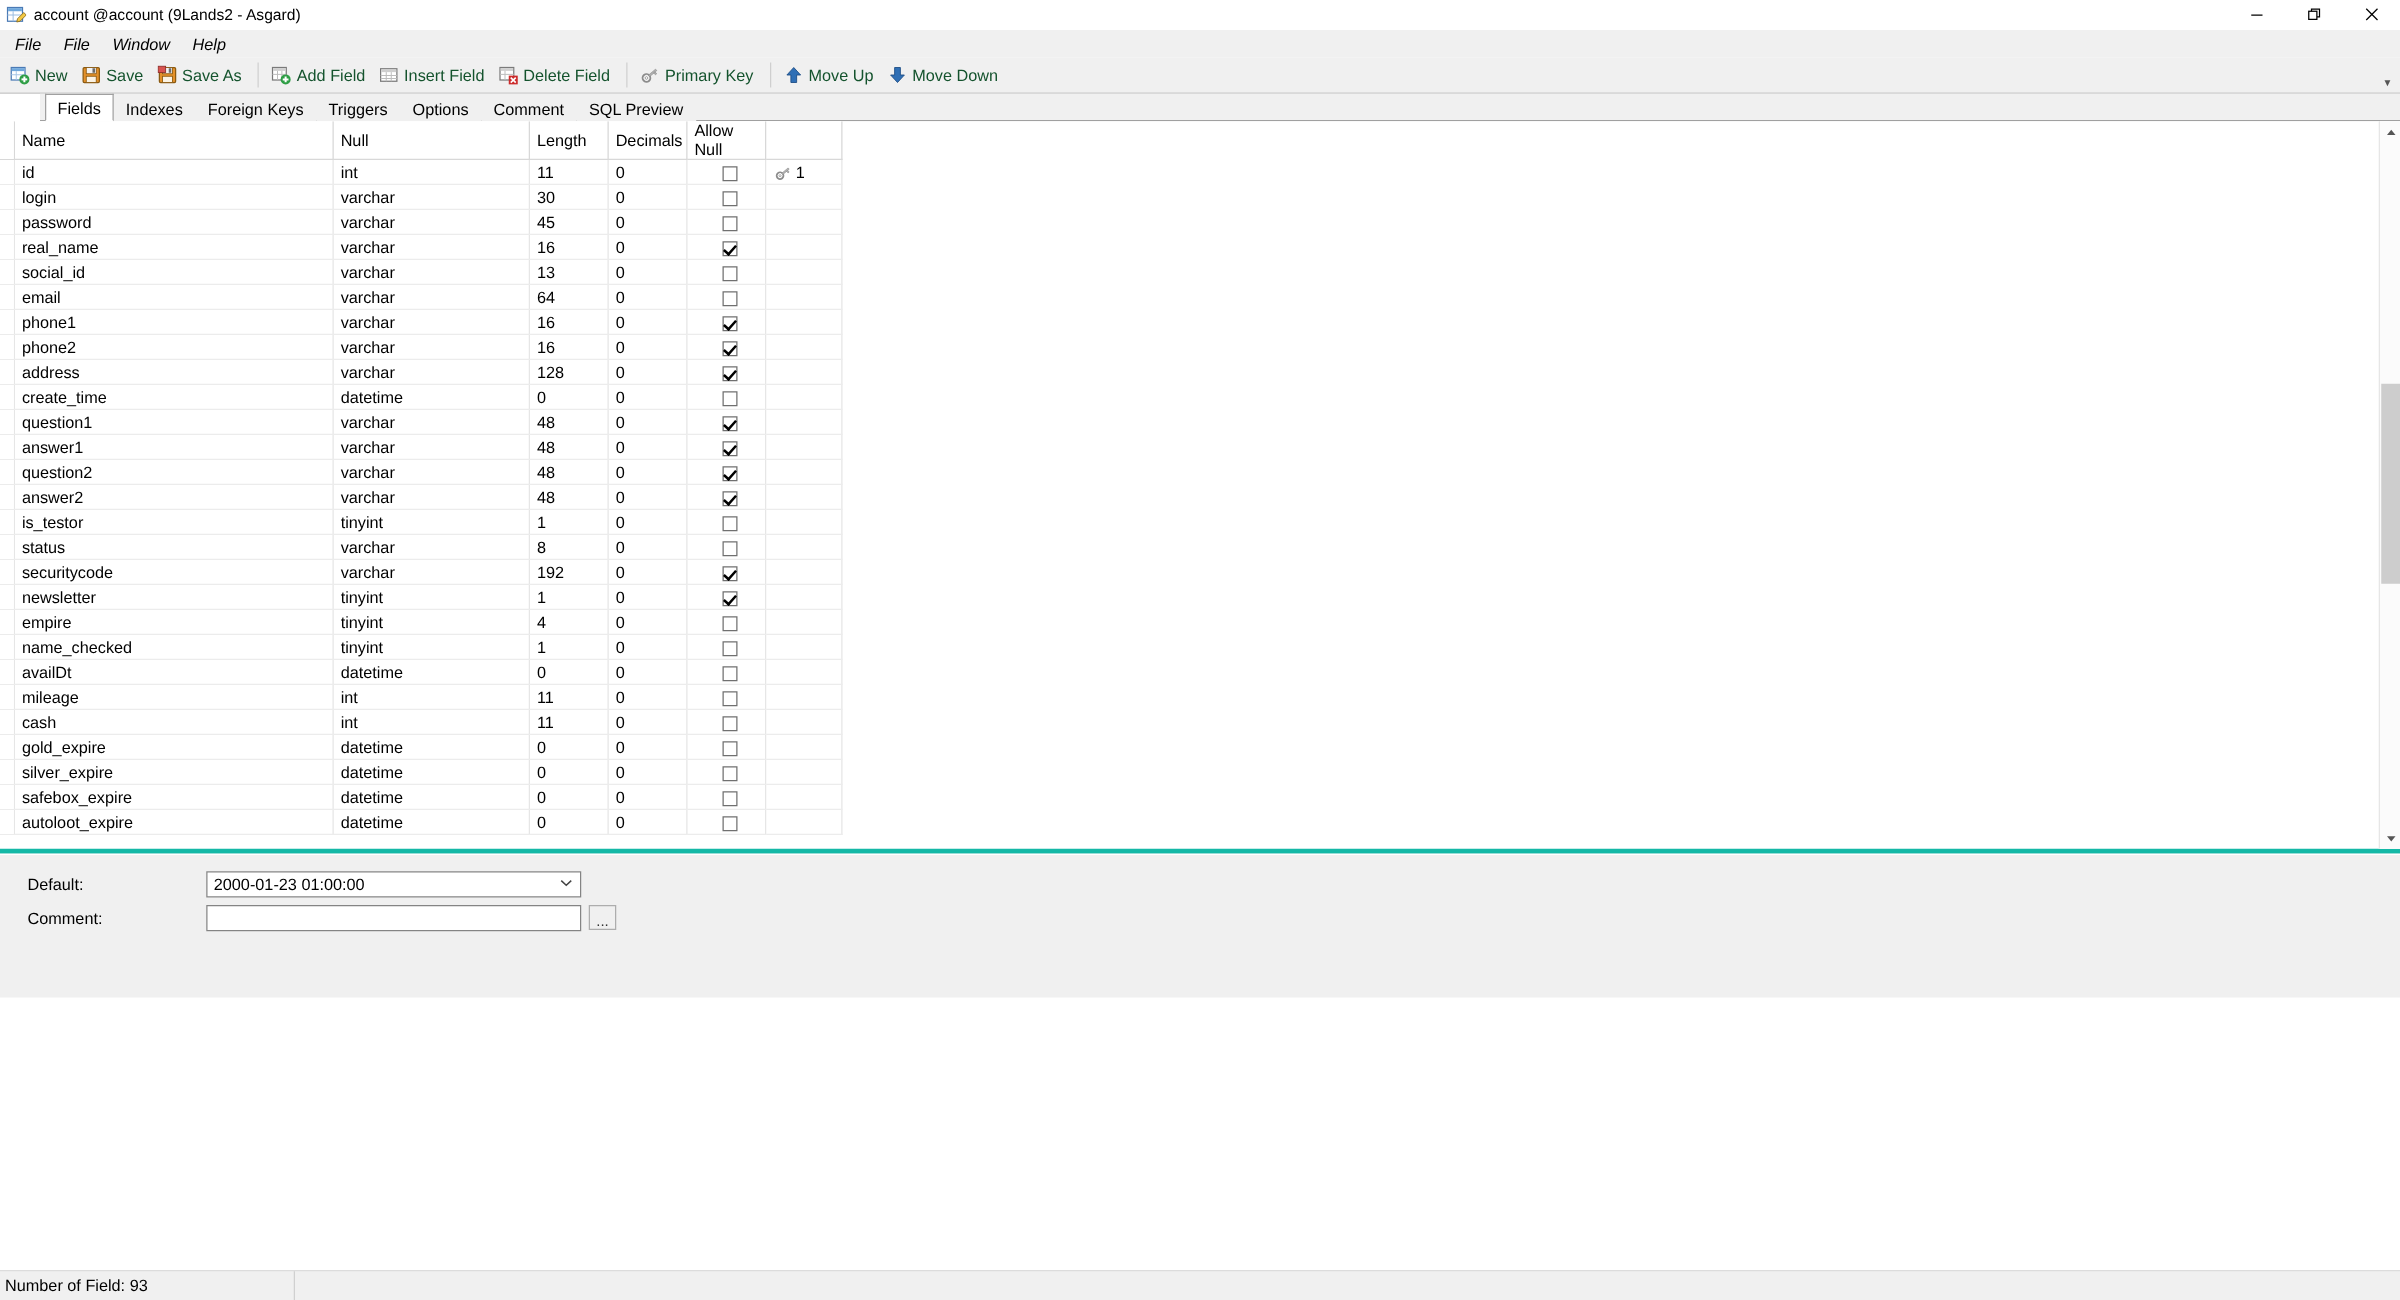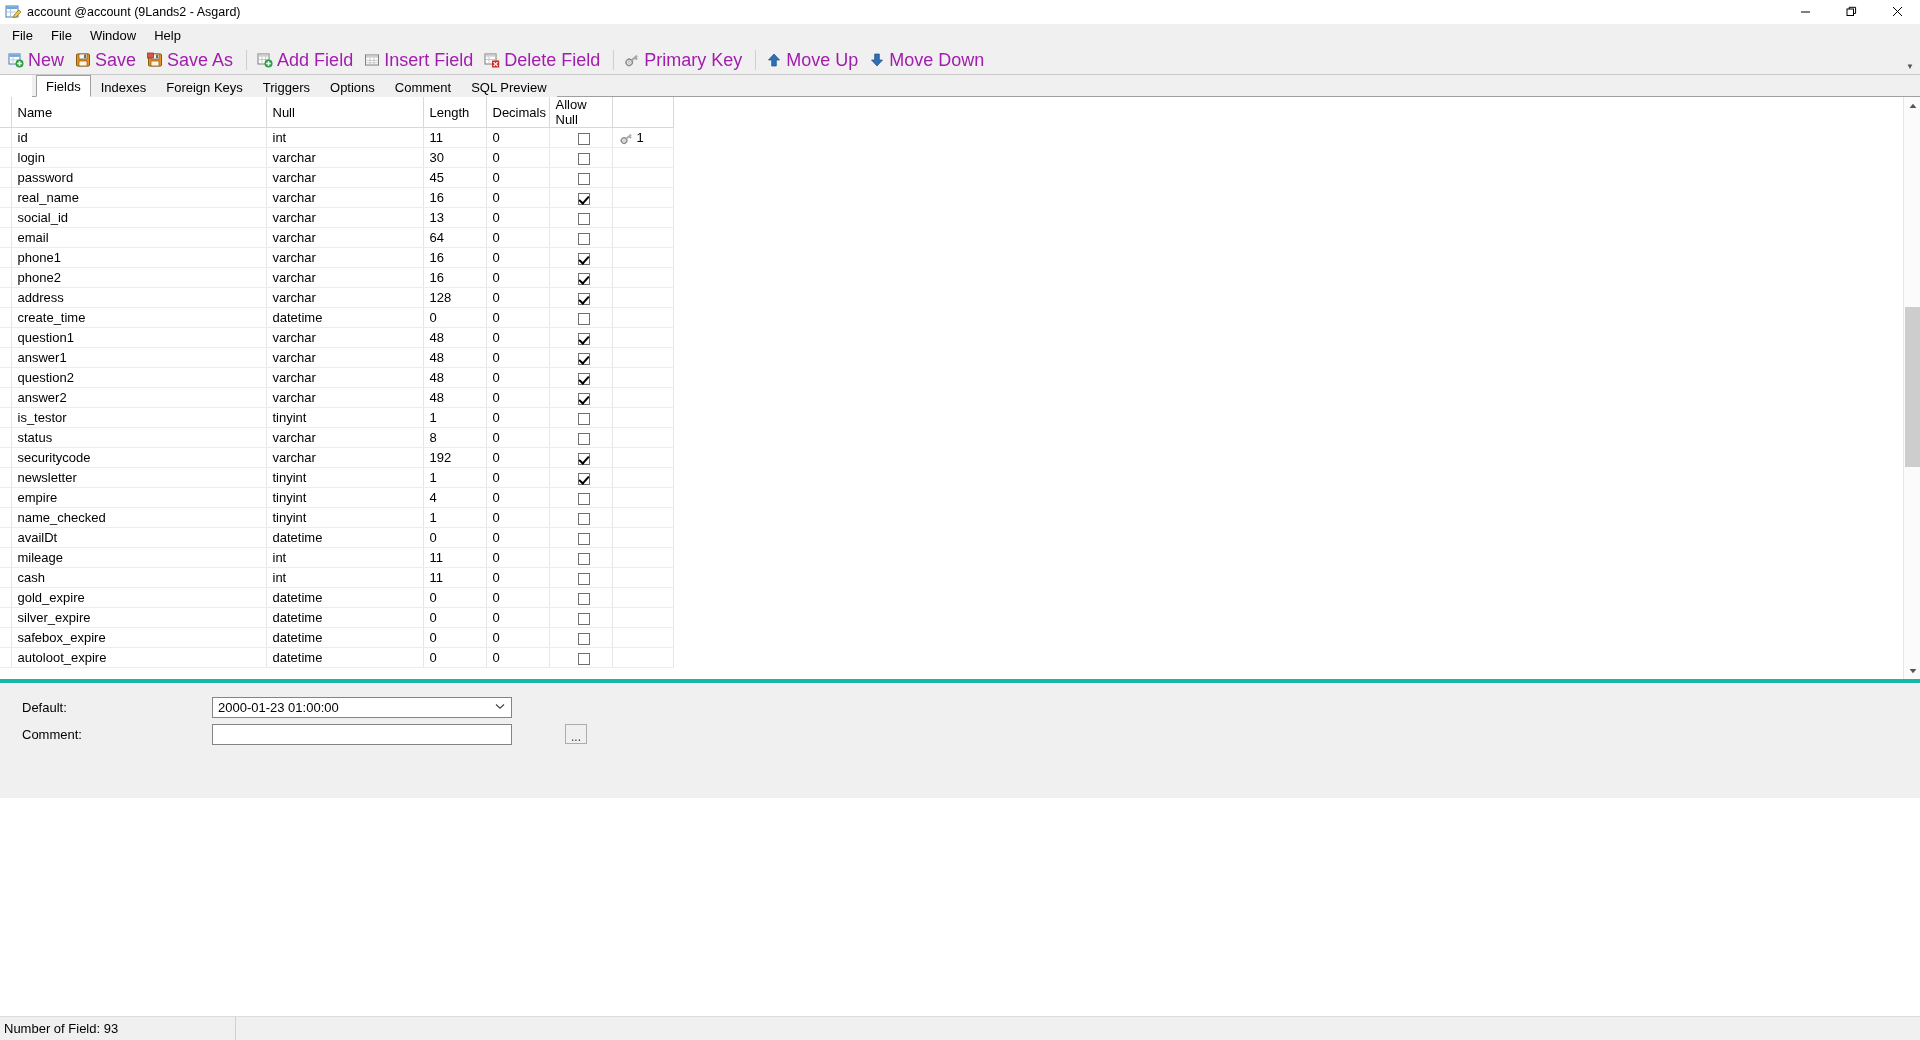--- a/index.html
+++ b/index.html
@@ -48,20 +48,21 @@
   }
 
   
   #menubar {
     height: 22px;
     background: #f0f0f0;
     display: flex;
     align-items: center;
     padding-left: 3px;
     border-bottom: 0px solid #f0f0f0;
+    font-style: italic;
   }
   #menubar .mi {
     padding: 3px 9px;
     font-size: 13px;
     color: #000;
     cursor: default;
     line-height: 15px;
   }
 
   
@@ -75,21 +76,21 @@
     position: relative;
   }
   .tbtn {
     display: flex;
     align-items: center;
     height: 25px;
     padding: 0 7px 0 4px;
     cursor: default;
     white-space: nowrap;
   }
-  .tbtn .lbl { font-size: 18px; margin-left: 4px; color: #a21caf; }
+  .tbtn .lbl { font-size: 13px; margin-left: 4px; color: #14532d; }
   .tsep {
     width: 1px; height: 20px;
     background: #cfcfcf;
     margin: 0 6px;
   }
   #toolbar .overflow-chev {
     position: absolute;
     right: 5px; bottom: 3px;
     width: 10px; height: 10px;
     display: flex; align-items: center; justify-content: center;
@@ -239,21 +240,21 @@
     cursor: default;
   }
 
   
   #proppane {
     height: 115px;
     background: #f0f0f0;
     position: relative;
     border-top: 1px solid #ffffff;
   }
-  .prow { display: flex; align-items: center; height: 22px; gap: 47px; }
+  .prow { display: flex; align-items: center; height: 22px; }
   #proppane .plabel {
     width: 165px;
     padding-left: 22px;
     font-size: 13px;
     color: #000;
   }
   .combo {
     width: 300px; height: 21px;
     background: #fff;
     border: 1px solid #848484;

